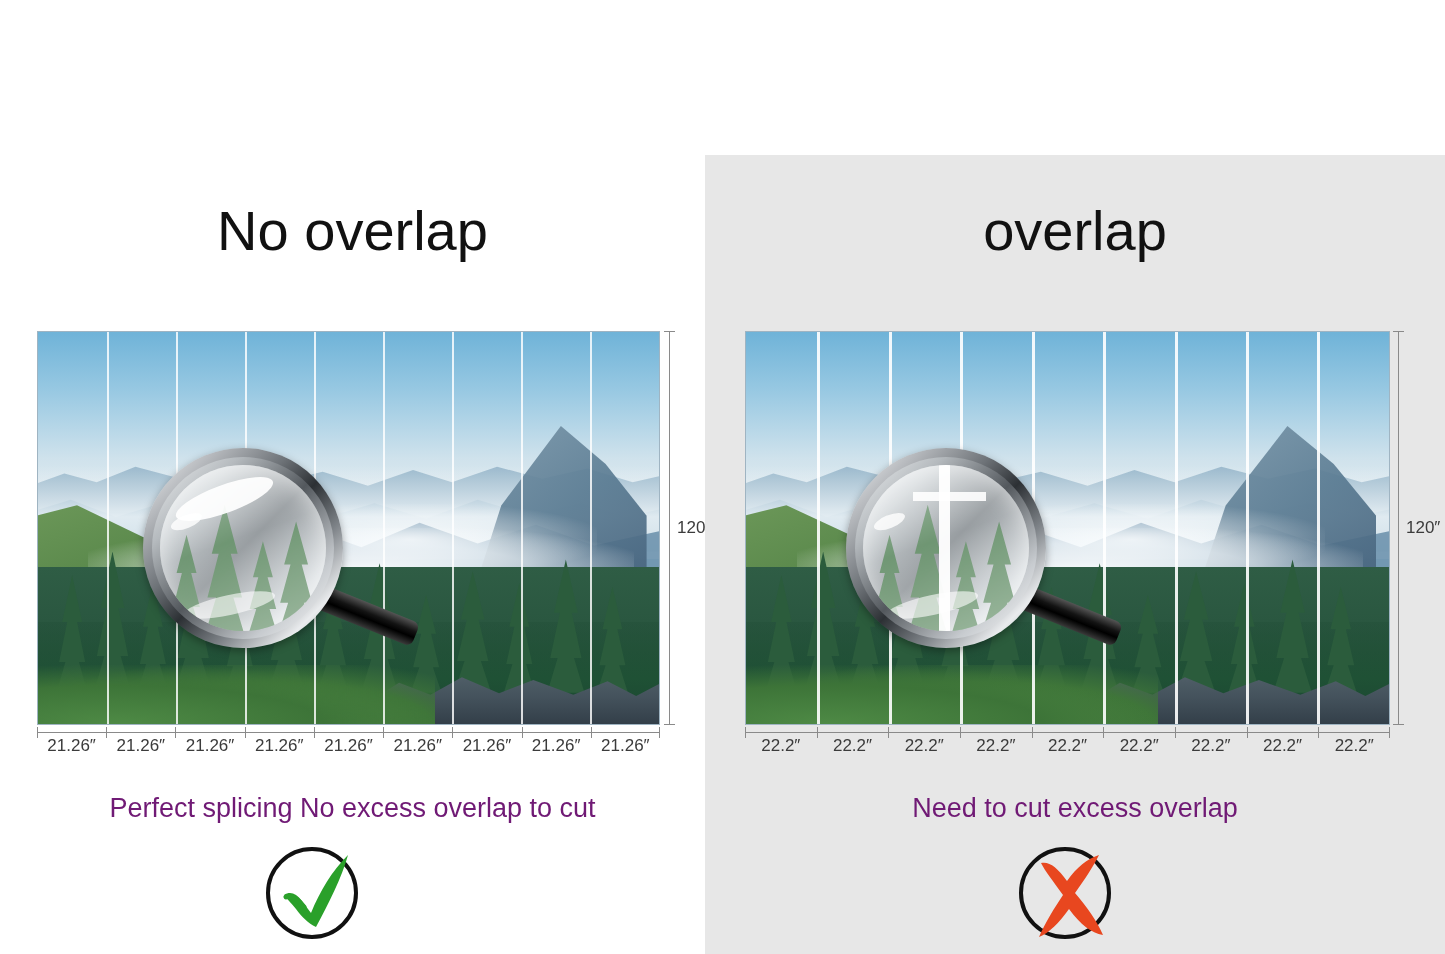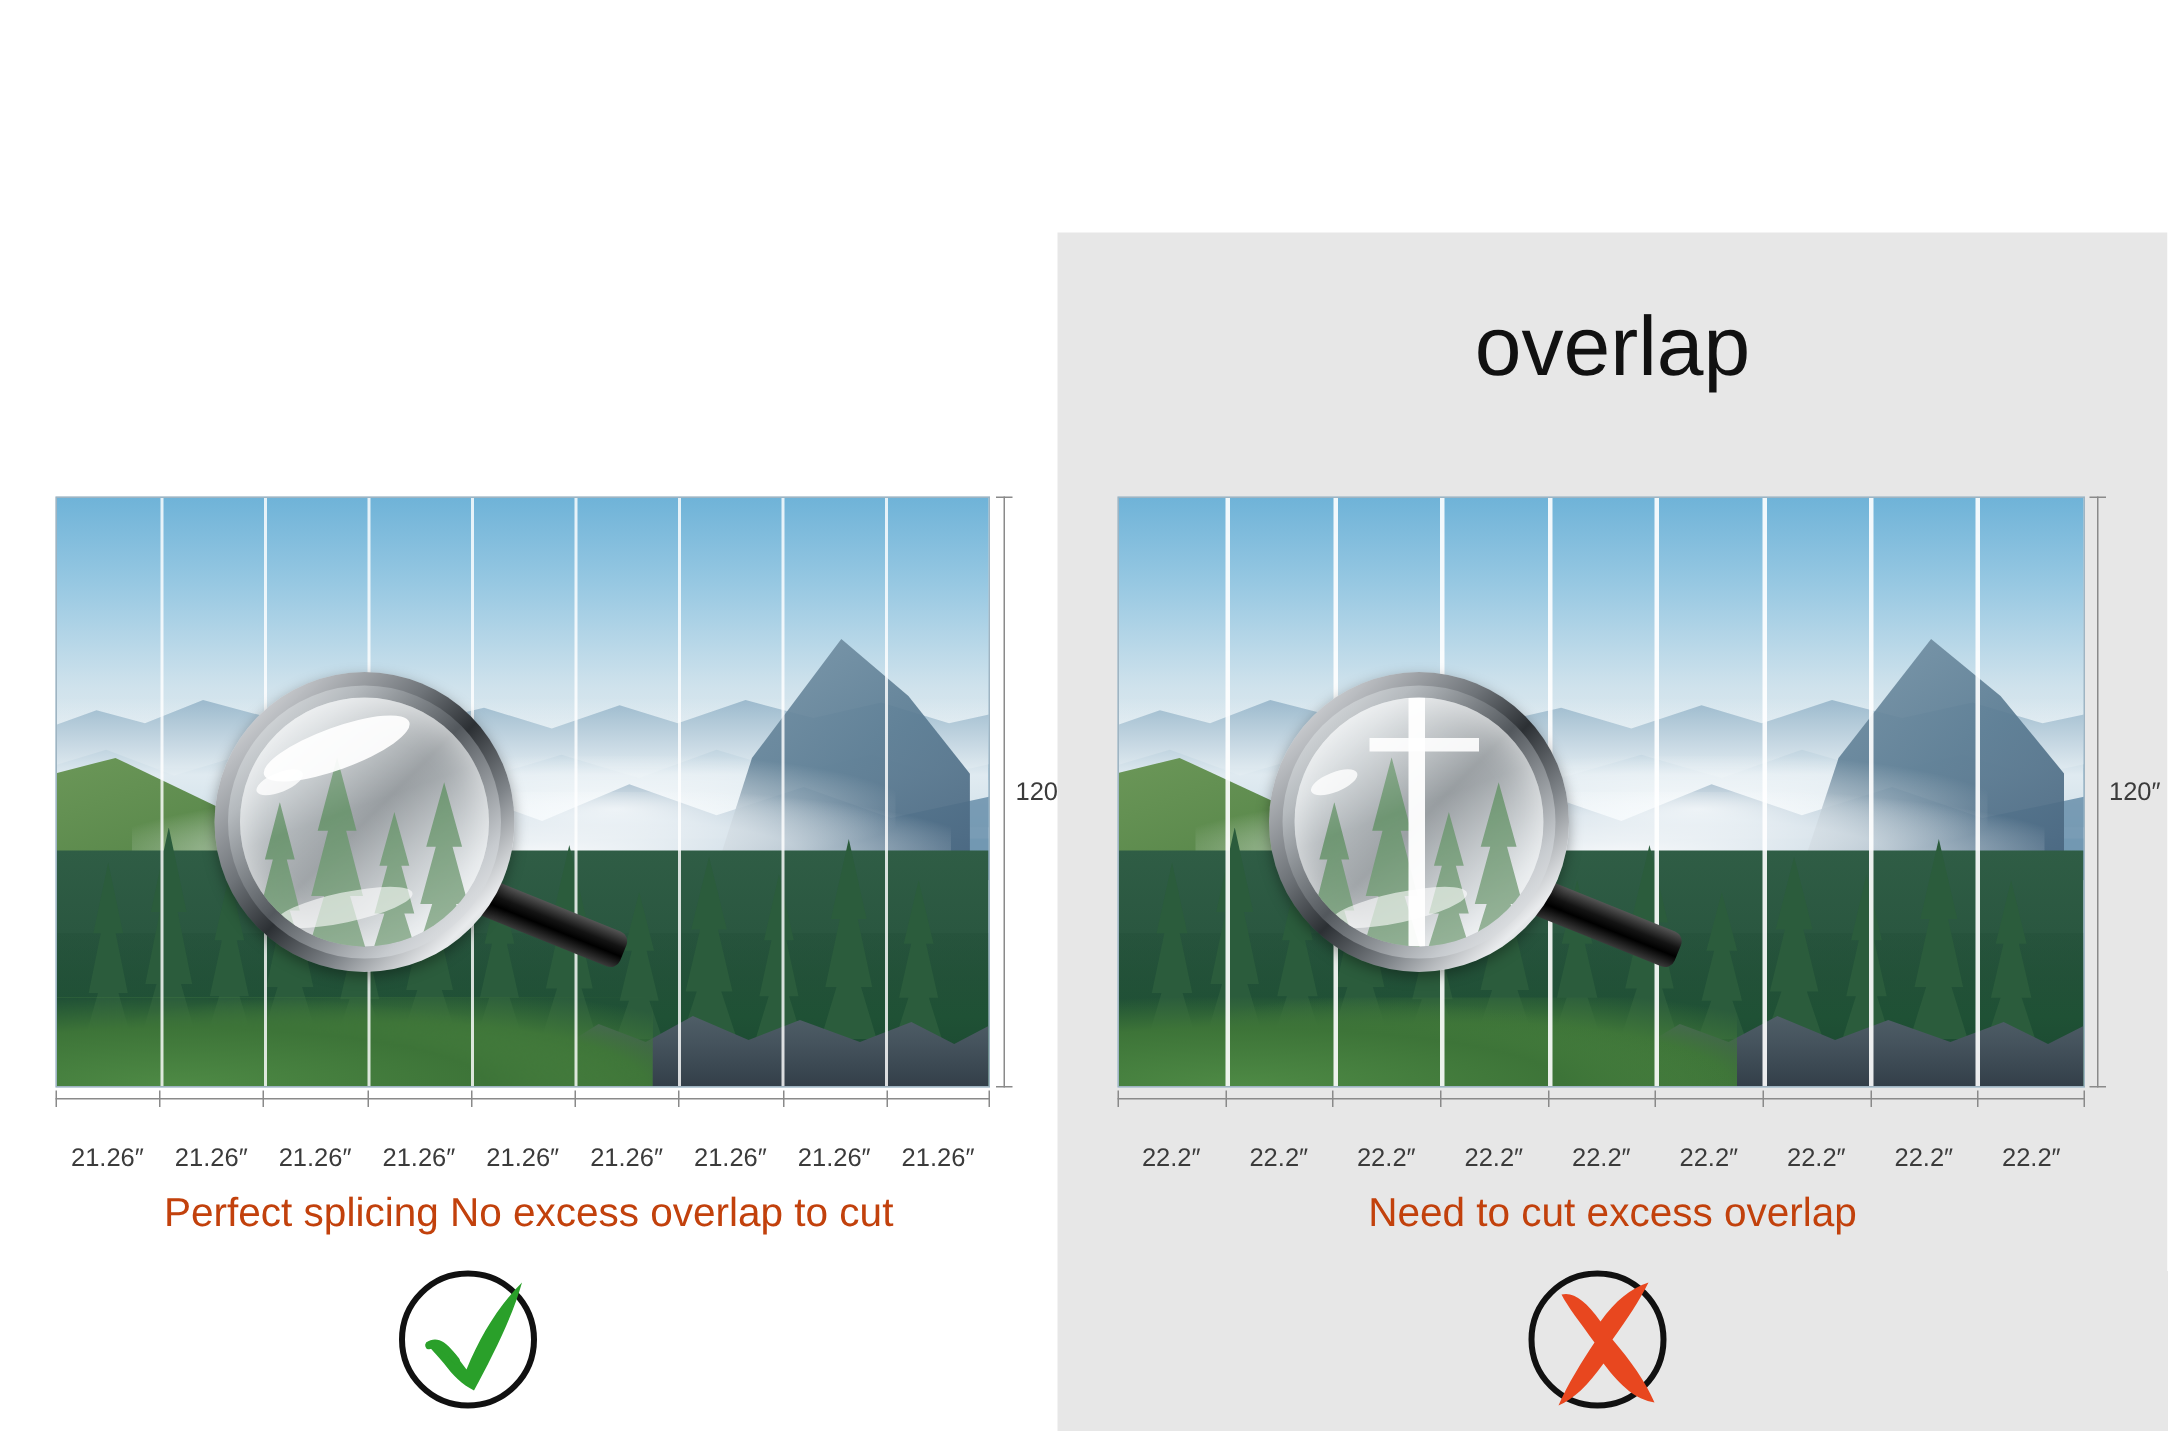--- a/index.html
+++ b/index.html
@@ -294,21 +294,20 @@
     left: 0; right: 0; top: 4px;
     display: flex;
   }
   .dim-label {
     flex: 1 1 0;
     text-align: center;
     font-size: 17px;
     color: #3b3b3b;
     white-space: nowrap;
     font-family: "Liberation Sans", sans-serif;
-    margin-top: 26px;
   }
 
   .dim-v {
     position: absolute;
     width: 24px;
   }
   .dim-v .dim-vline {
     position: absolute;
     left: 6px; top: 0; bottom: 0;
     width: 1px;
@@ -329,21 +328,21 @@
     color: #3b3b3b;
     white-space: nowrap;
   }
 
   
   .caption {
     position: absolute;
     width: 100%;
     text-align: center;
     font-size: 27px;
-    color: #c2410c;
+    color: #701a75;
     line-height: 1;
   }
   .panel-left  .caption { top: 640px; padding-right: 18px; }
   .panel-right .caption { top: 640px; padding-right: 10px; }
 
   
   .verdict {
     position: absolute;
     top: 688px;
     width: 108px;
@@ -365,20 +364,21 @@
   }
 </style>
 </head>
 <body>
 
 <div id="page">
 
 
   <div class="panel panel-left">
 
+    <div class="panel-heading">No overlap</div>
 
     <div class="mural-wrap mural-left">
       <div class="mural">
         <div class="sky"></div>
         <div class="ridge ridge-a"></div>
         <div class="ridge ridge-b"></div>
         <div class="haze"></div>
         <div class="ridge ridge-c"></div>
         <div class="peak-right"></div>
         <div class="slope-green"></div>

